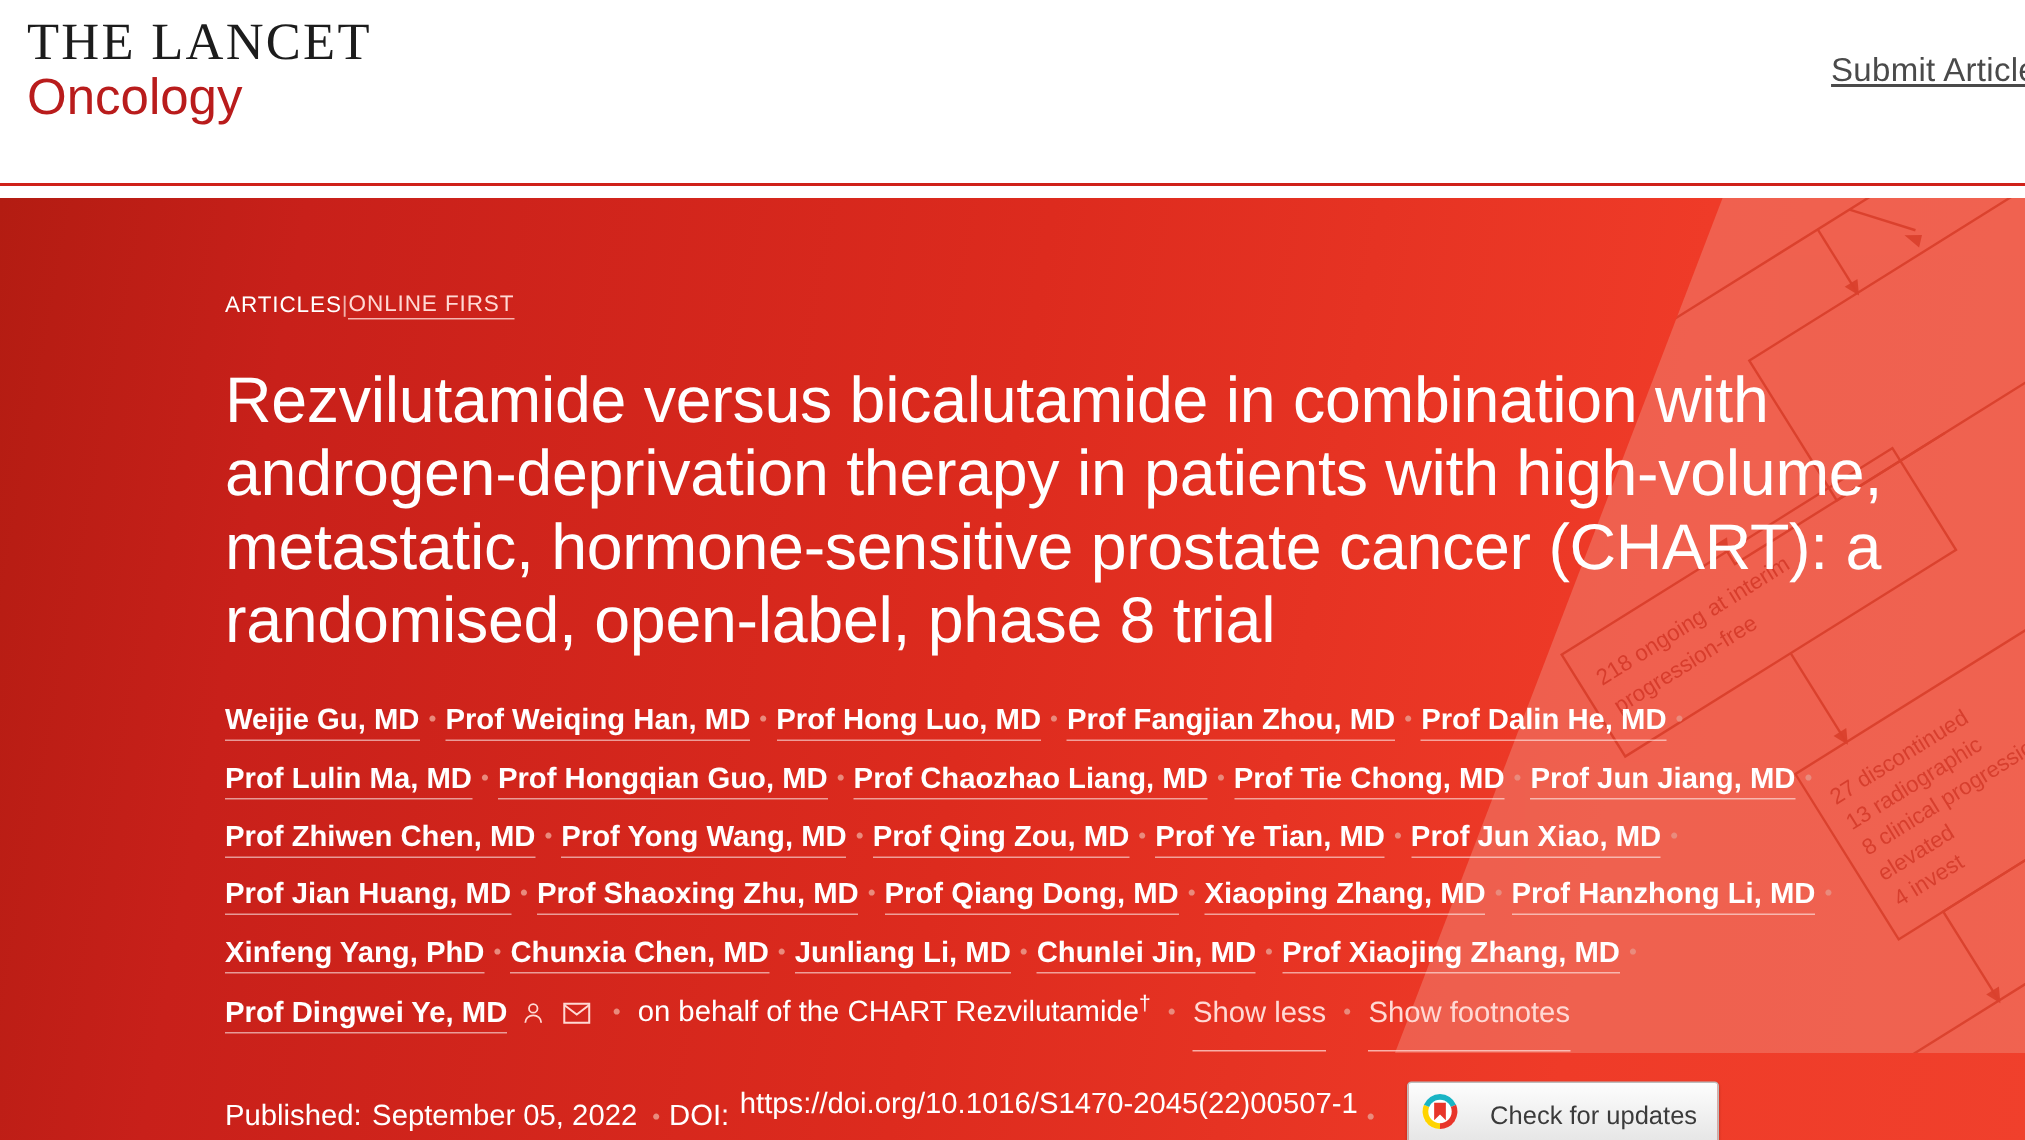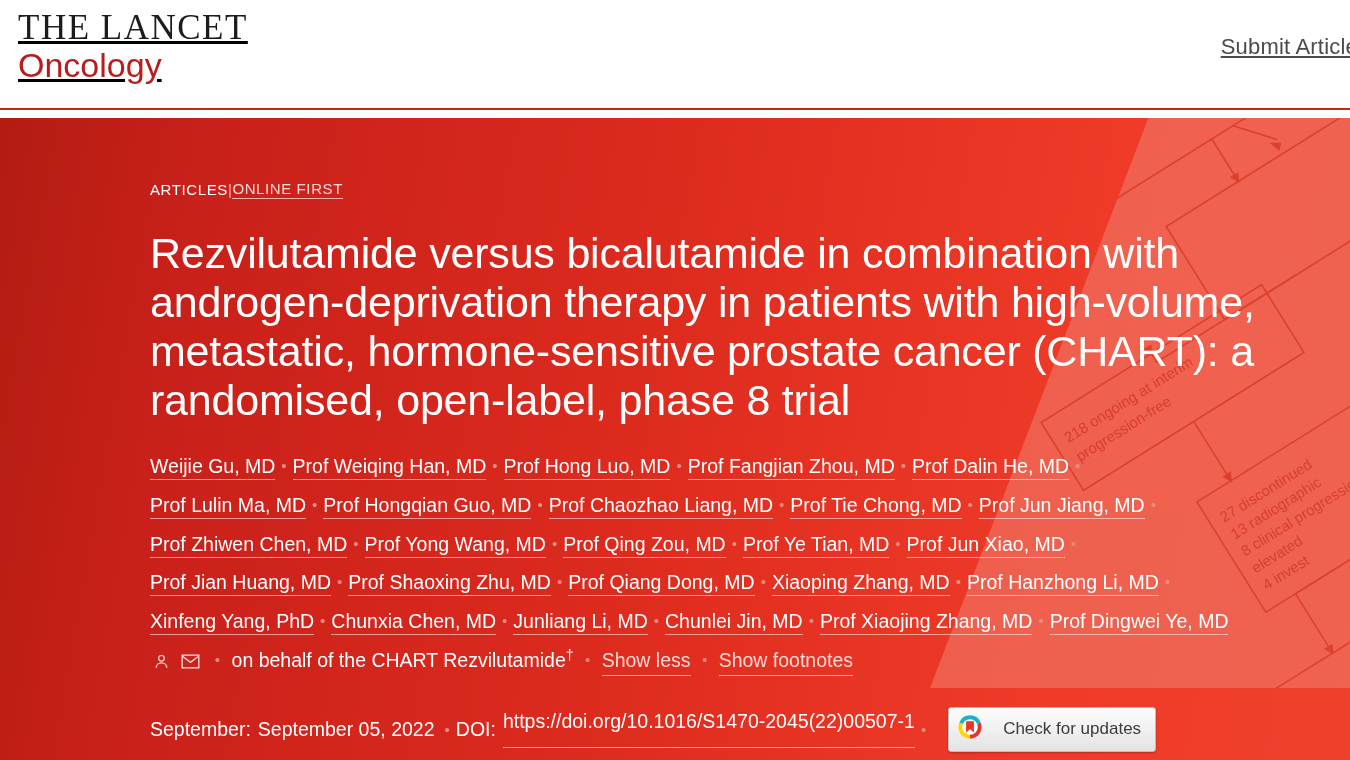--- a/index.html
+++ b/index.html
@@ -6,23 +6,23 @@
   html, body {
     width:1350px; height:760px;
     font-family:"Liberation Sans", sans-serif;
     background:#ffffff;
     overflow:hidden;
   }
 
   
   .site-header{
     position:relative;
-    width:100%; height:118px;
+    width:100%; height:132px;
     background:#ffffff;
-    display:flex; align-items:flex-start;text-decoration:underline;
+    display:flex; align-items:flex-start;
   }
   .brand{ padding:10px 0 0 18px; }
   .brand-line1{
     font-family:"Liberation Serif", serif;
     font-size:35px; letter-spacing:1.5px;
     color:#1c1c1c; line-height:1.0; font-weight:400;
   }
   .brand-line2{
     font-family:"Liberation Sans", sans-serif;
     font-size:34px; color:#b91c1c; line-height:1.08;
@@ -92,32 +92,32 @@
     font-weight:400; max-width:1110px; letter-spacing:-.2px;
   }
 
   .authors{
     margin-top:22px; max-width:1080px;
     font-size:19.5px; line-height:1.99; color:#ffffff;
   }
   .author-link{
     color:#ffffff; text-decoration:none;
     border-bottom:1px solid rgba(255,255,255,.55);
-    padding-bottom:2px; white-space:nowrap;
+    padding-bottom:2px; white-space:nowrap;font-weight:bold;
   }
   .bullet{
     display:inline-block; color:#e98b7d;
     margin:0 6px; font-size:15px; vertical-align:2px;
   }
   .plain-text{ color:#ffffff; white-space:nowrap; }
   .dagger{ font-size:14px; vertical-align:super; color:#ffffff; }
   .toggle-link{
     color:#ffd9d4; text-decoration:none;
     border-bottom:1px solid rgba(255,217,212,.75);
-    padding-bottom:4px; white-space:nowrap;
+    padding-bottom:14px; white-space:nowrap;
   }
   .inline-icon{
     display:inline-block; vertical-align:-3px; margin:0 3px;
   }
 
   .pubrow{
     margin-top:24px; display:flex; align-items:center;
     font-size:19.5px; color:#ffffff; flex-wrap:nowrap;
   }
   .pubrow .label{ margin-right:7px; }
@@ -222,21 +222,21 @@
 
       <span class="bullet">•</span>
       <span class="plain-text">on behalf of the CHART Rezvilutamide</span><span class="dagger">†</span>
       <span class="bullet">•</span>
       <a class="toggle-link" href="#">Show less</a>
       <span class="bullet">•</span>
       <a class="toggle-link" href="#">Show footnotes</a>
     </div>
 
     <div class="pubrow">
-      <span class="label">September:</span>
+      <span class="label">Published:</span>
       <span class="value">September 05, 2022</span>
       <span class="bullet">•</span>
       <span class="label">DOI:</span>
       <a class="doi-link" href="#">https://doi.org/10.1016/S1470-2045(22)00507-1</a>
       <span class="bullet">•</span>
 
       <div class="crossmark">
         <span>
           <svg width="26" height="26" viewBox="0 0 40 40">
             <circle cx="20" cy="20" r="18" fill="#ffffff"></circle>

